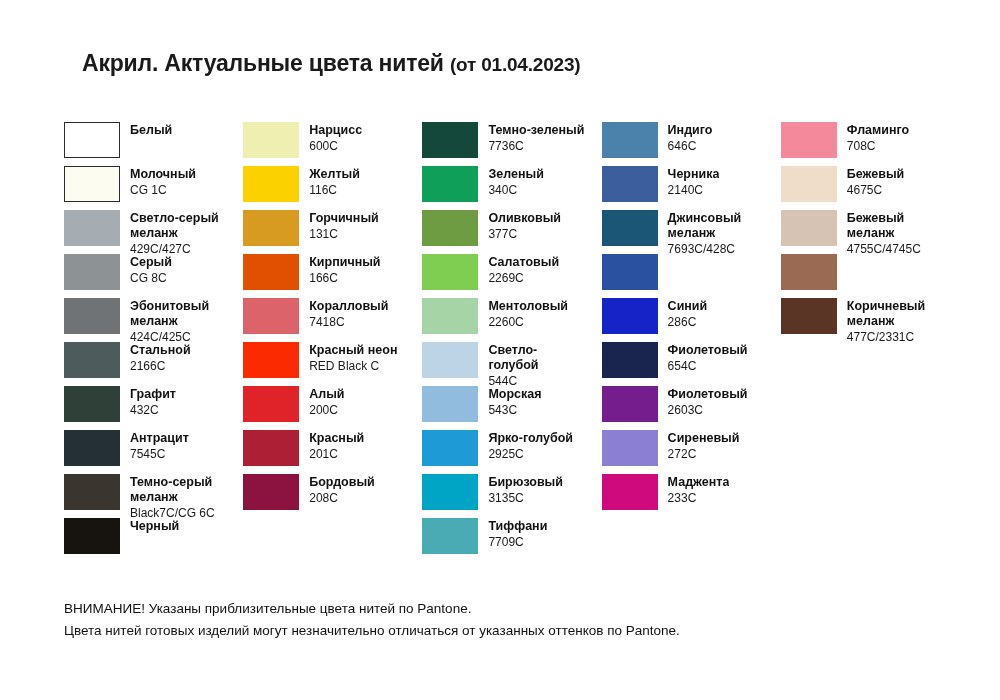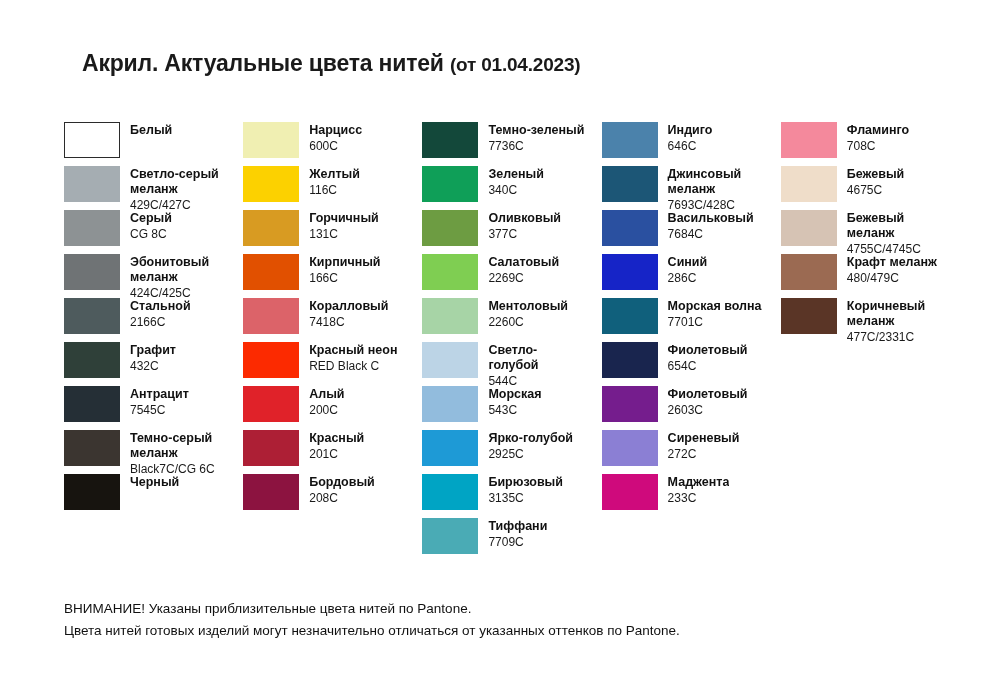--- a/index.html
+++ b/index.html
@@ -100,20 +100,27 @@
   <div class="grid" id="grid">
       <div class="col">
         <div class="swatch-row">
           <div class="chip bordered" style="background: rgb(255, 255, 255);"></div>
           <div class="labels">
             <div class="cname">Белый</div>
             <div class="ccode"></div>
           </div>
         </div>
         <div class="swatch-row">
+          <div class="chip bordered" style="background: rgb(253, 252, 240);"></div>
+          <div class="labels">
+            <div class="cname">Молочный</div>
+            <div class="ccode">CG 1C</div>
+          </div>
+        </div>
+        <div class="swatch-row">
           <div class="chip" style="background: rgb(165, 173, 178);"></div>
           <div class="labels">
             <div class="cname">Светло-серый
 меланж</div>
             <div class="ccode">429C/427C</div>
           </div>
         </div>
         <div class="swatch-row">
           <div class="chip" style="background: rgb(141, 146, 148);"></div>
           <div class="labels">
@@ -305,49 +312,45 @@
       </div>
       <div class="col">
         <div class="swatch-row">
           <div class="chip" style="background: rgb(75, 130, 171);"></div>
           <div class="labels">
             <div class="cname">Индиго</div>
             <div class="ccode">646C</div>
           </div>
         </div>
         <div class="swatch-row">
+          <div class="chip" style="background: rgb(60, 94, 156);"></div>
+          <div class="labels">
+            <div class="cname">Черника</div>
+            <div class="ccode">2140C</div>
+          </div>
+        </div>
+        <div class="swatch-row">
           <div class="chip" style="background: rgb(28, 86, 118);"></div>
           <div class="labels">
             <div class="cname">Джинсовый
 меланж</div>
             <div class="ccode">7693C/428C</div>
           </div>
         </div>
         <div class="swatch-row">
           <div class="chip" style="background: rgb(42, 80, 160);"></div>
-          <div class="labels">
-            <div class="cname">Васильковый</div>
-            <div class="ccode">7684C</div>
-          </div>
         </div>
         <div class="swatch-row">
           <div class="chip" style="background: rgb(22, 36, 199);"></div>
           <div class="labels">
             <div class="cname">Синий</div>
             <div class="ccode">286C</div>
           </div>
         </div>
         <div class="swatch-row">
-          <div class="chip" style="background: rgb(16, 96, 124);"></div>
-          <div class="labels">
-            <div class="cname">Морская волна</div>
-            <div class="ccode">7701C</div>
-          </div>
-        </div>
-        <div class="swatch-row">
           <div class="chip" style="background: rgb(25, 37, 78);"></div>
           <div class="labels">
             <div class="cname">Фиолетовый</div>
             <div class="ccode">654C</div>
           </div>
         </div>
         <div class="swatch-row">
           <div class="chip" style="background: rgb(117, 29, 141);"></div>
           <div class="labels">
             <div class="cname">Фиолетовый</div>
@@ -387,24 +390,20 @@
         <div class="swatch-row">
           <div class="chip" style="background: rgb(214, 195, 180);"></div>
           <div class="labels">
             <div class="cname">Бежевый
 меланж</div>
             <div class="ccode">4755C/4745C</div>
           </div>
         </div>
         <div class="swatch-row">
           <div class="chip" style="background: rgb(155, 106, 82);"></div>
-          <div class="labels">
-            <div class="cname">Крафт меланж</div>
-            <div class="ccode">480/479C</div>
-          </div>
         </div>
         <div class="swatch-row">
           <div class="chip" style="background: rgb(90, 53, 38);"></div>
           <div class="labels">
             <div class="cname">Коричневый
 меланж</div>
             <div class="ccode">477C/2331C</div>
           </div>
         </div>
       </div>

